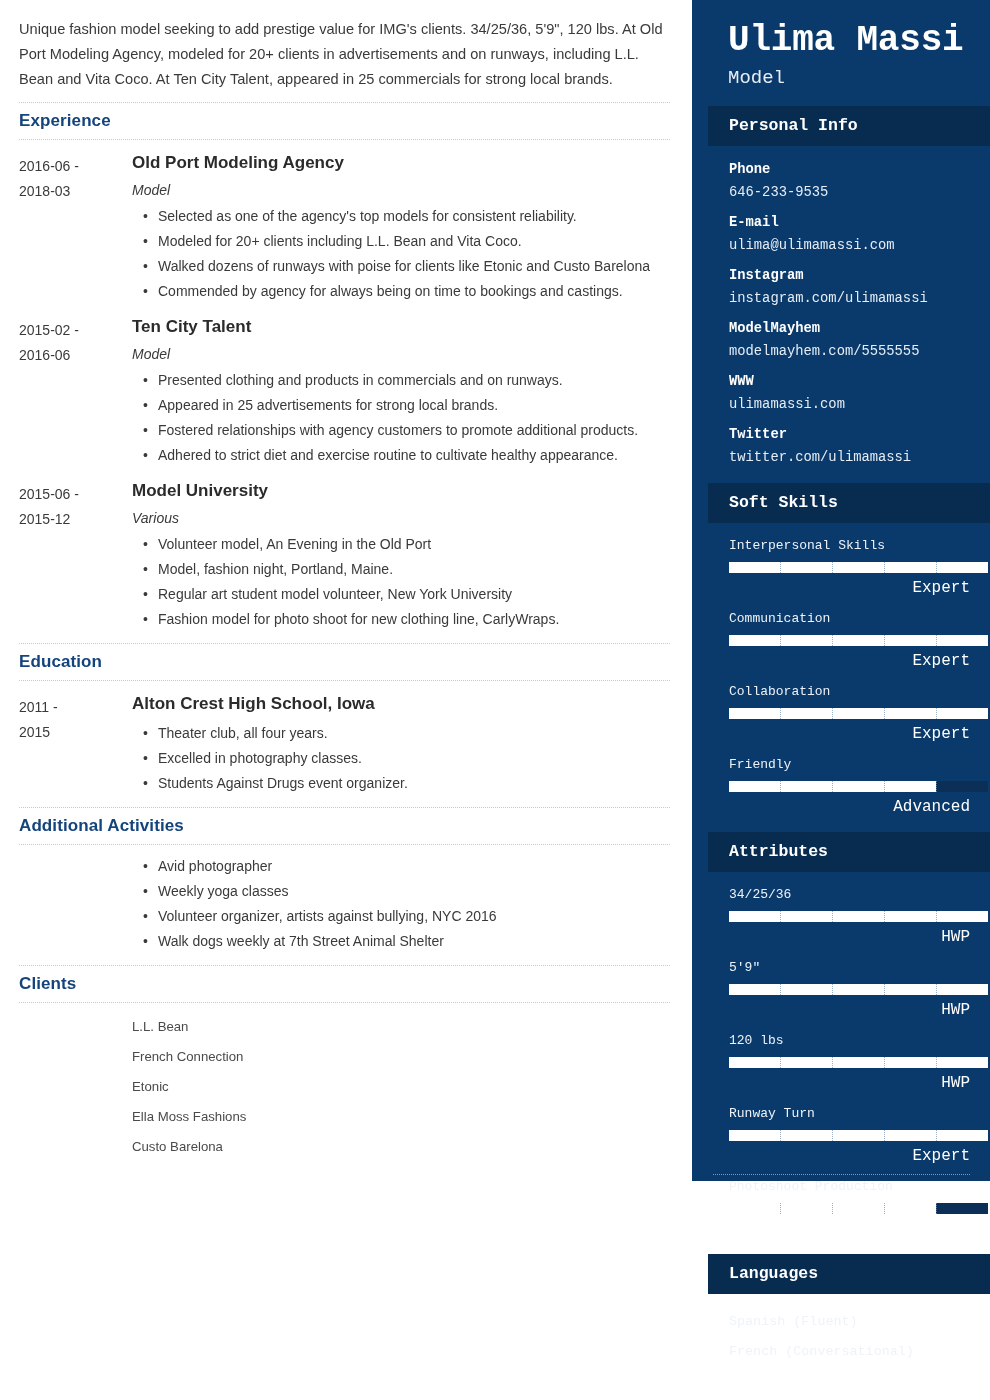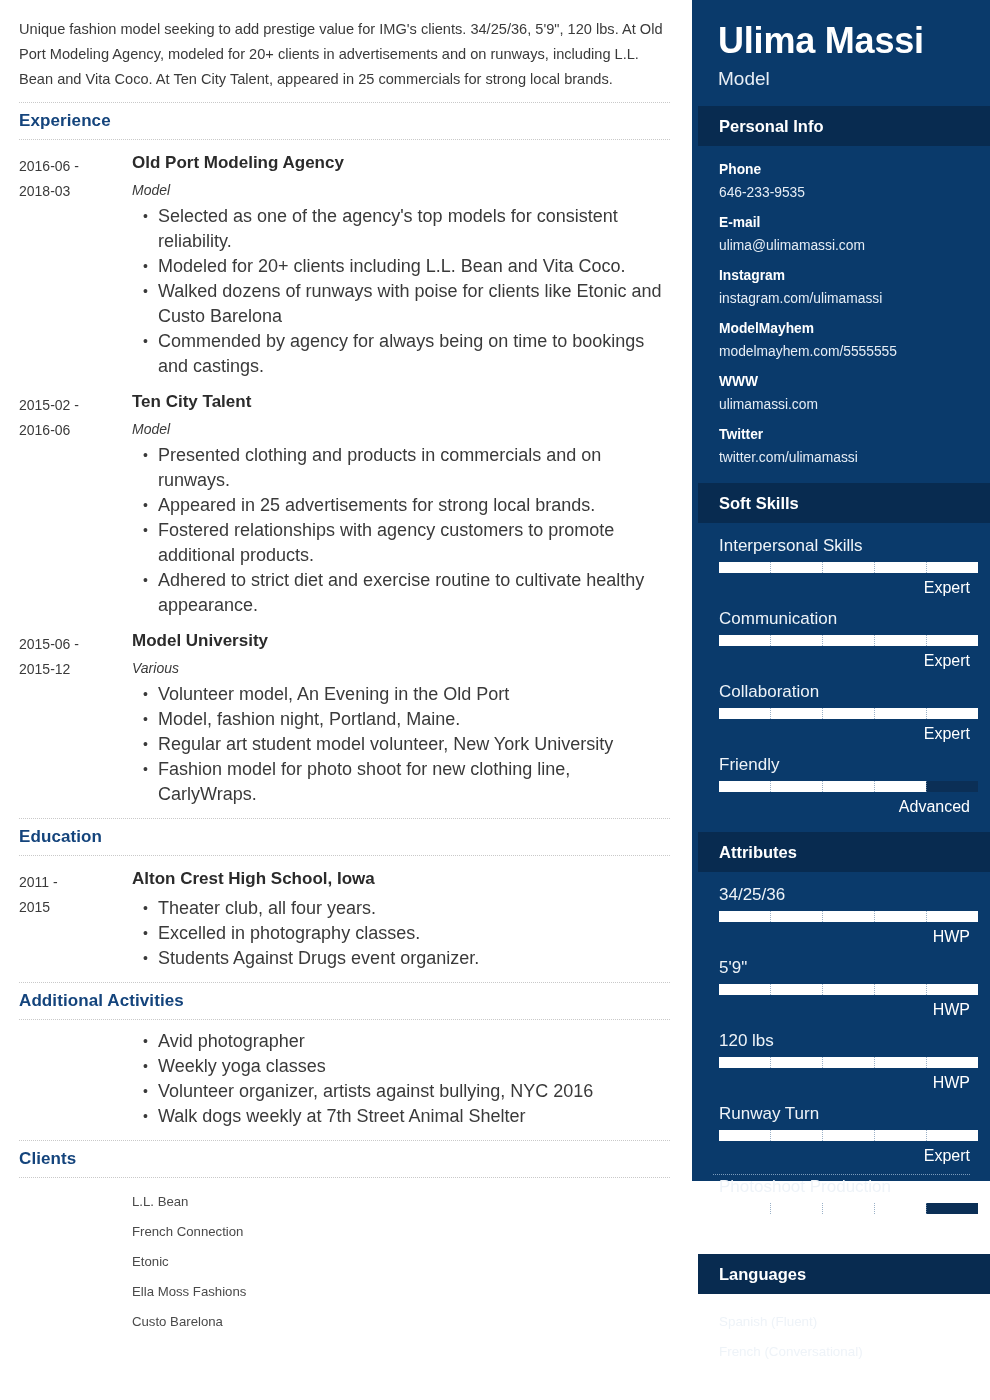--- a/index.html
+++ b/index.html
@@ -84,21 +84,21 @@
     line-height: 20px;
     margin: 0 0 4px 0;
   }
   ul.bullets {
     list-style: none;
     margin: 0;
     padding: 0 0 0 11px;
   }
   ul.bullets li {
     position: relative;
-    font-size: 18px;
+    font-size: 14px;
     line-height: 25px;
     color: #3a3a3a;
     padding-left: 15px;
   }
   ul.bullets li:before {
     content: "\2022";
     position: absolute;
     left: 0;
     top: 0;
     color: #3a3a3a;
@@ -123,23 +123,24 @@
 
   
   .sidebar {
     width: 298px;
     flex: 0 0 298px;
     background: #0a3a6b;
     color: #ffffff;
     position: relative;
   }
   .side-inner {
-    padding-left: 6px;
+    padding-left: 16px;
     height: 100%;
     box-sizing: border-box;
+    font-family: Liberation Mono, monospace;
   }
   .side-header {
     padding: 20px 18px 14px 20px;
     background: #0a3a6b;
   }
   .side-name {
     font-size: 36px;
     font-weight: bold;
     line-height: 42px;
     color: #ffffff;
@@ -177,21 +178,21 @@
     color: #e6edf5;
     line-height: 23px;
     margin-bottom: 2px;
   }
 
   .skill {
     margin-bottom: 10px;
   }
   .skill:last-child { margin-bottom: 2px; }
   .skill-name {
-    font-size: 17px;
+    font-size: 13px;
     color: #eef3f8;
     line-height: 20px;
     margin-bottom: 6px;
   }
   .bar-track {
     position: relative;
     height: 11px;
     width: 259px;
     background: #0b2f56;
     overflow: hidden;

